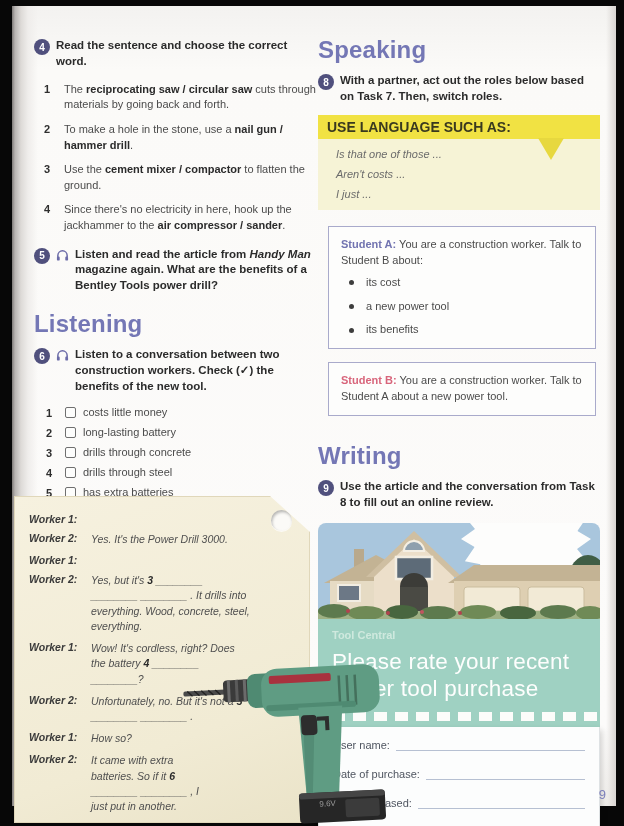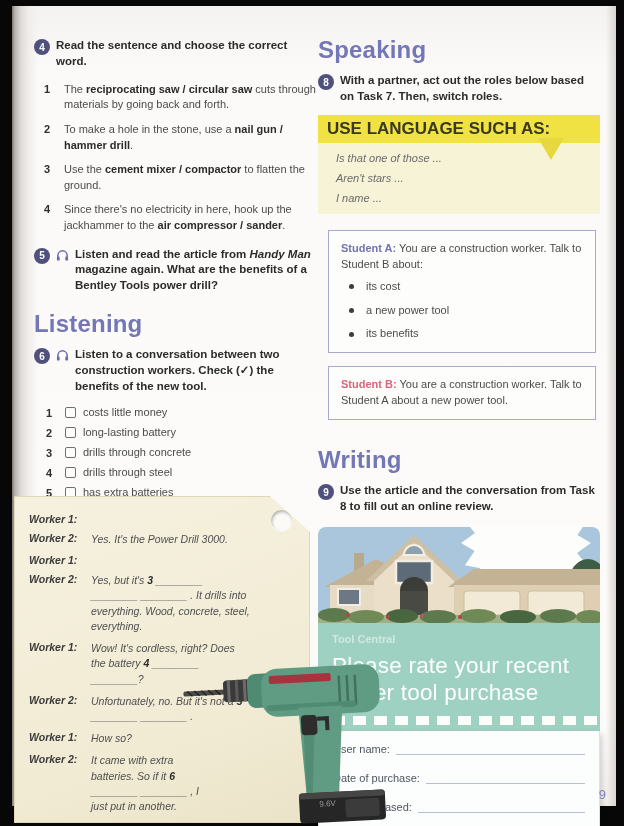--- a/index.html
+++ b/index.html
@@ -43,21 +43,21 @@
          clip-path:polygon(0 0, calc(100% - 40px) 0, 100% 36px, 100% 100%, 0 100%);
          padding:16px 14px 10px 14px; z-index:2;font-style:italic; }
   .tag-hole { position:absolute; top:13px; right:17px; width:21px; height:21px; border-radius:50%;
               background:#fbfaf7; box-shadow:inset 1px 2px 3px rgba(0,0,0,.28), 0 1px 0 rgba(255,255,255,.7); }
   .turn { display:flex; gap:8px; margin-bottom:7px; }
   .speaker { flex:0 0 54px; font-weight:700; font-size:10.5px; color:#3a3a3a; }
   .turn-text { font-size:10.5px; line-height:1.45; color:#4f4f4f; width:160px; }
 
   
   .lang-box { margin:10px 0 14px 0; position:relative; }
-  .lang-head { background:#f1e243; padding:4px 9px; font-size:17px; font-weight:700; color:#39391f; }
+  .lang-head { background:#f1e243; padding:4px 9px; font-size:14px; font-weight:700; color:#39391f; }
   .lang-body { background:#f6f3d6; padding:9px 14px 10px 18px; }
   .lang-body p { font-size:11px; font-style:italic; color:#6b6b6b; margin:0 0 8px 0; }
   .lang-body p:last-child { margin-bottom:0; }
   .lang-tail { position:absolute; right:36px; top:23px; width:0; height:0;
                border-left:13px solid transparent; border-right:13px solid transparent; border-top:22px solid #e7d83f; }
 
   .student-box { border:1px solid #a9aacb; background:#fdfdfc; padding:10px 12px; font-size:11px;
                  line-height:1.45; color:#4b4b4b; }
   .sa-label { font-weight:700; color:#7173b0; }
   .sb-label { font-weight:700; color:#d8657b; }
@@ -215,22 +215,22 @@
     <div class="ex" style="margin-top:9px;">
       <span class="ex-num">8</span>
       <div class="ex-title"><span class="seg-b">With a partner, act out the roles below based on Task 7. Then, switch roles.</span></div>
     </div>
 
     <div class="lang-box">
       <div class="lang-head">USE LANGUAGE SUCH AS:</div>
       <span class="lang-tail"></span>
       <div class="lang-body">
         <p>Is that one of those ...</p>
-        <p>Aren't stars ...</p>
-        <p>I name ...</p>
+        <p>Aren't costs ...</p>
+        <p>I just ...</p>
       </div>
     </div>
 
     <div class="student-box" style="margin:16px 4px 0 10px;">
       <p><span class="sa-label">Student A:</span><span> You are a construction worker. Talk to Student B about:</span></p>
       <div class="bullets">
         <div class="bullet-row">
             <span class="dot"></span>
             <span>its cost</span>
           </div>

